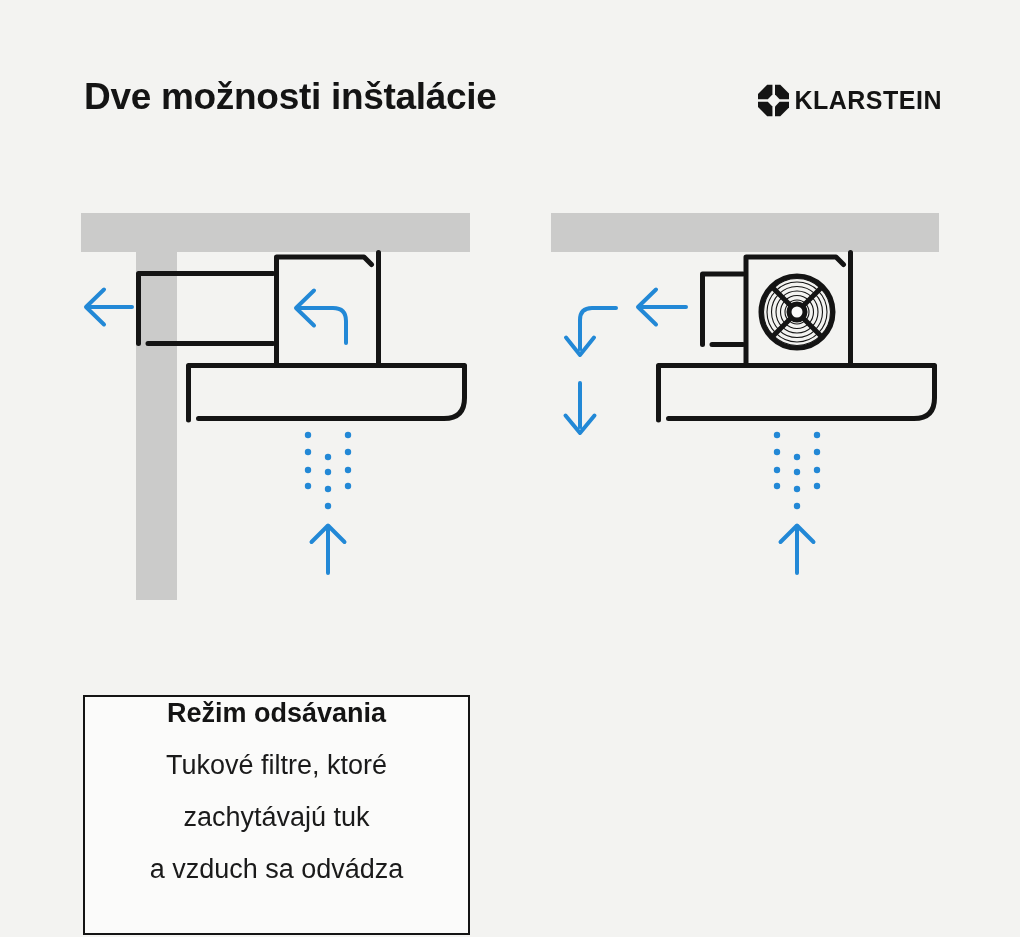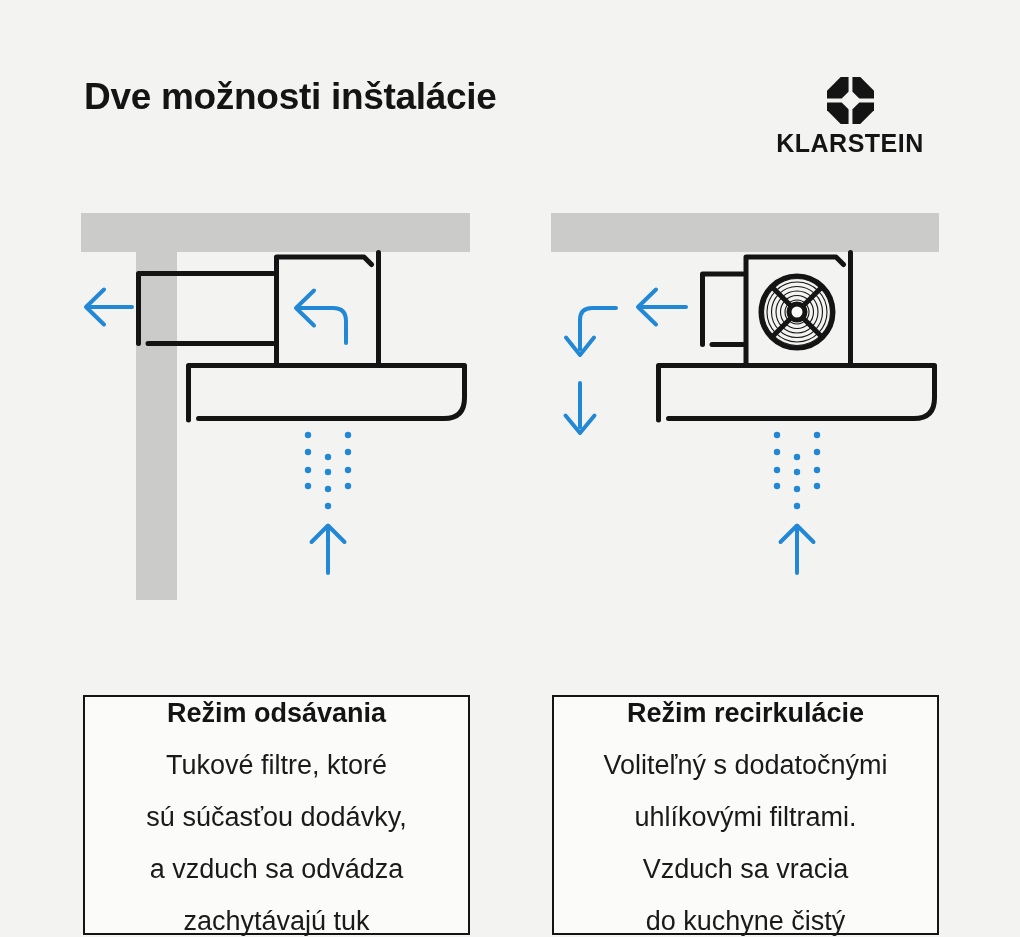--- a/index.html
+++ b/index.html
@@ -17,21 +17,21 @@
     background:var(--background);
     font-family:"Liberation Sans", sans-serif;color:var(--text);
   }
   .page-title{
     position:absolute;left:84px;top:76px;
     font-size:37px;font-weight:700;letter-spacing:-0.3px;color:var(--ink);
     white-space:nowrap;
   }
   .brand{
     position:absolute;left:758px;top:77px;width:184px;
-    display:flex;flex-direction:column;align-items:center;gap:5px;
+    display:flex;flex-direction:row;align-items:center;gap:5px;
   }
   .brand-name{
     font-size:25px;font-weight:700;letter-spacing:0.5px;color:var(--ink);
     white-space:nowrap;
   }
   .diagram{position:absolute;top:210px;width:395px;height:395px;}
   .diagram.left{left:78px;}
   .diagram.right{left:548px;}
   .panel{
     position:absolute;top:695px;width:387px;height:240px;
@@ -142,27 +142,18 @@
       <circle cx="817" cy="470" r="3.2"></circle>
         <circle cx="817" cy="486" r="3.2"></circle>
     </g>
 
     <path class="stroke-blue" stroke-width="4" stroke-linecap="round" stroke-linejoin="round" d="M797,573 L797,528 M780.5,542 L797,525.5 L813.5,542"></path>
   </svg>
 
   <div class="panel left">
     <div class="panel-title">Režim odsávania</div>
     <div class="panel-line">Tukové filtre, ktoré</div>
-    <div class="panel-line">sú súčasťou dodávky,</div>
+    <div class="panel-line">zachytávajú tuk</div>
     <div class="panel-line">a vzduch sa odvádza</div>
-    <div class="panel-line">zachytávajú tuk</div>
   </div>
 
-  <div class="panel right">
-    <div class="panel-title">Režim recirkulácie</div>
-    <div class="panel-line">Voliteľný s dodatočnými</div>
-    <div class="panel-line">uhlíkovými filtrami.</div>
-    <div class="panel-line">Vzduch sa vracia</div>
-    <div class="panel-line">do kuchyne čistý</div>
-    <div class="panel-line">a svieži</div>
-  </div>
 
 </div>
 
 </body></html>

